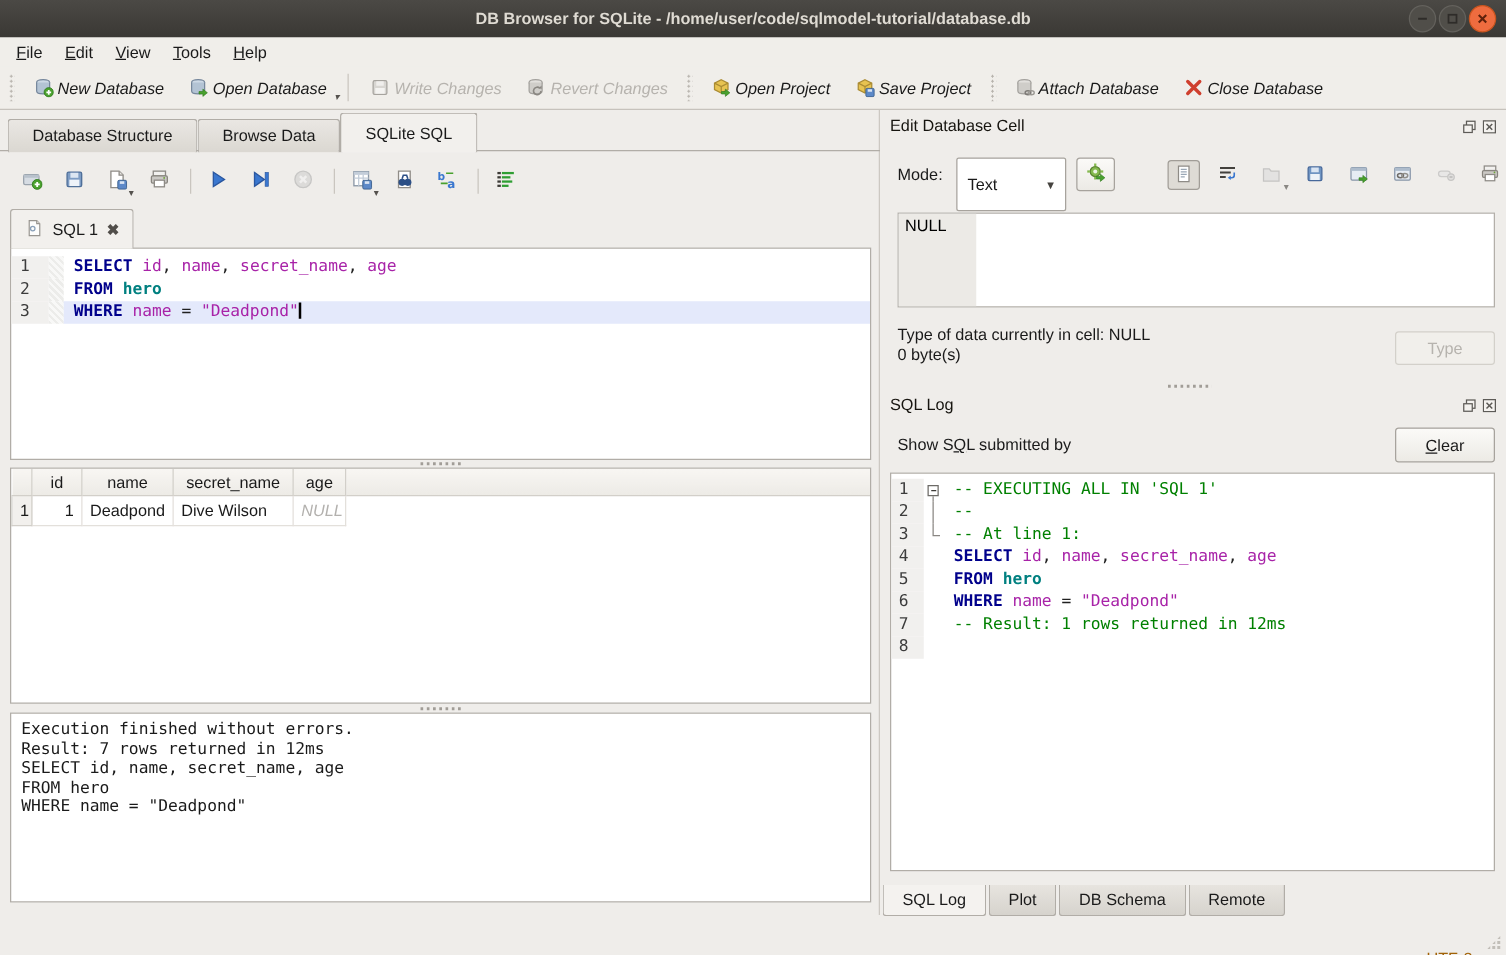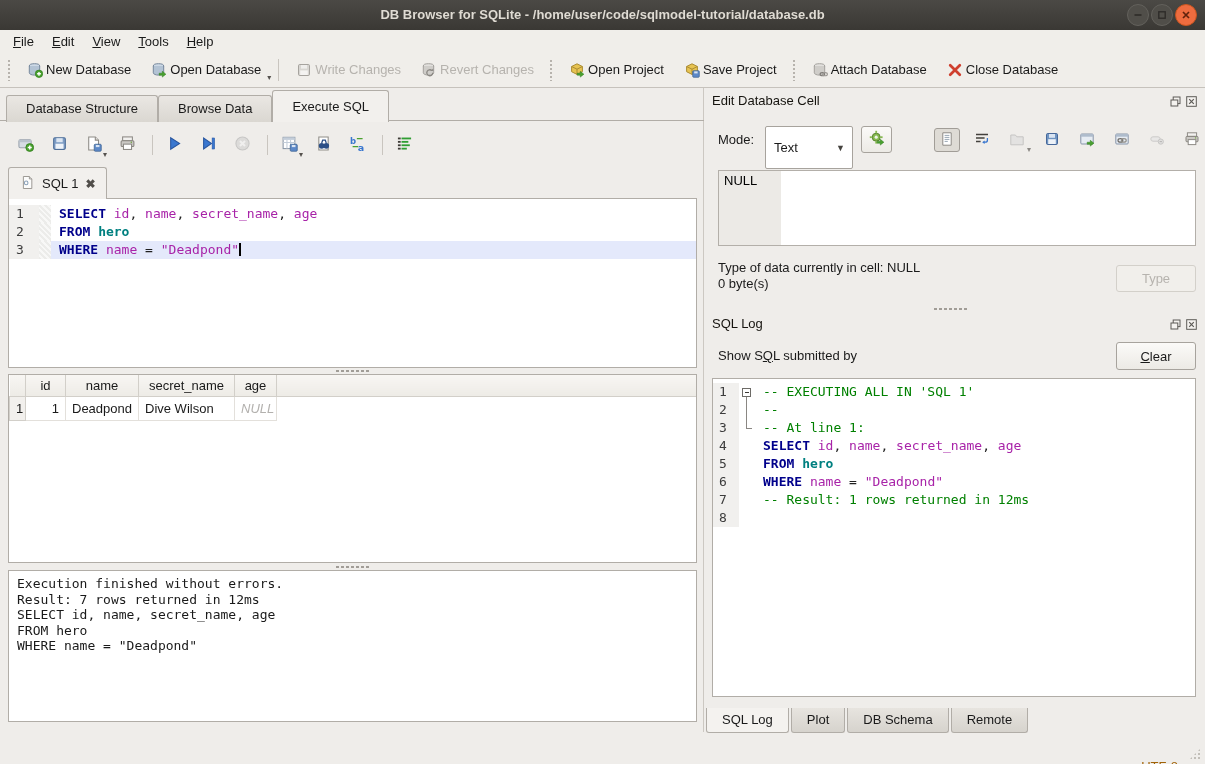--- a/index.html
+++ b/index.html
@@ -19,21 +19,21 @@
   .wbtn svg { display:block; }
 
   
   #menubar { position:absolute; left:0; top:30px; width:1205px; height:23px; display:flex; align-items:center; padding-left:4px; background:#f0eeea; }
   .menu-item { padding:3px 9px; }
 
   
   #maintoolbar { position:absolute; left:0; top:53px; width:1205px; height:35px; display:flex; align-items:center; background:#f0eeea; border-bottom:1px solid #c6c2bc; padding-left:2px; }
   .tb-grip { width:5px; height:22px; margin:0 5px; background-image:radial-gradient(#b7b3ad 32%, transparent 34%); background-size:4px 4px; }
   .tb-sep { width:1px; height:22px; background:#c9c5bf; margin:0 7px; }
-  .tb-btn { display:flex; align-items:flex-start; gap:3px; padding:5px 10px; position:relative; white-space:nowrap; }
+  .tb-btn { display:flex; align-items:flex-end; gap:3px; padding:5px 10px; position:relative; white-space:nowrap;font-style:italic; }
   .tb-btn .dd { position:absolute; right:0px; bottom:1px; font-size:8px; color:#55524e; }
   .tb-btn.disabled { color:#b6b3ae; }
   .tb-btn svg { display:block; }
 
   
   #maintabs { position:absolute; left:6px; top:88px; height:34px; display:flex; align-items:flex-end; z-index:2; }
   .mtab { height:27px; line-height:26px; padding:0 19px; background:linear-gradient(#eae7e3,#dad7d1); border:1px solid #b1ada7; border-bottom:none; border-radius:3px 3px 0 0; margin-right:0; }
   .mtab.active { height:32px; line-height:31px; background:#f2f0ed; position:relative; z-index:3; }
   #paneline { position:absolute; left:0; top:120px; width:704px; height:1px; background:#b1ada7; z-index:1; }
   #vdiv { position:absolute; left:703px; top:88px; width:1px; height:644px; background:#ccc8c2; }
@@ -235,21 +235,21 @@
         </svg>
       </span>
       <span>Close Database</span>
     </div>
   </div>
 
 <div id="paneline"></div>
 <div id="maintabs">
     <div class="mtab">Database Structure</div>
     <div class="mtab">Browse Data</div>
-    <div class="mtab active">Execute SQL</div>
+    <div class="mtab active">SQLite SQL</div>
   </div>
 <div id="vdiv"></div>
 
 <div id="sqltoolbar">
     <div class="sq-btn">
       <span><svg width="17" height="17" viewBox="0 0 16 16">
           <rect x="1.8" y="4.5" width="11.5" height="7.5" rx="1.3" fill="#d6dce3" stroke="#9aa3ad"></rect>
           <rect x="1.9" y="4.6" width="11.3" height="2.2" fill="#b9c2cc"></rect>
           <circle cx="12" cy="11.8" r="3.7" fill="#4aa12e" stroke="#2f7c1d" stroke-width="0.7"></circle>
           <path d="M12 9.9v3.8M10.1 11.8h3.8" stroke="#fff" stroke-width="1.4"></path>

